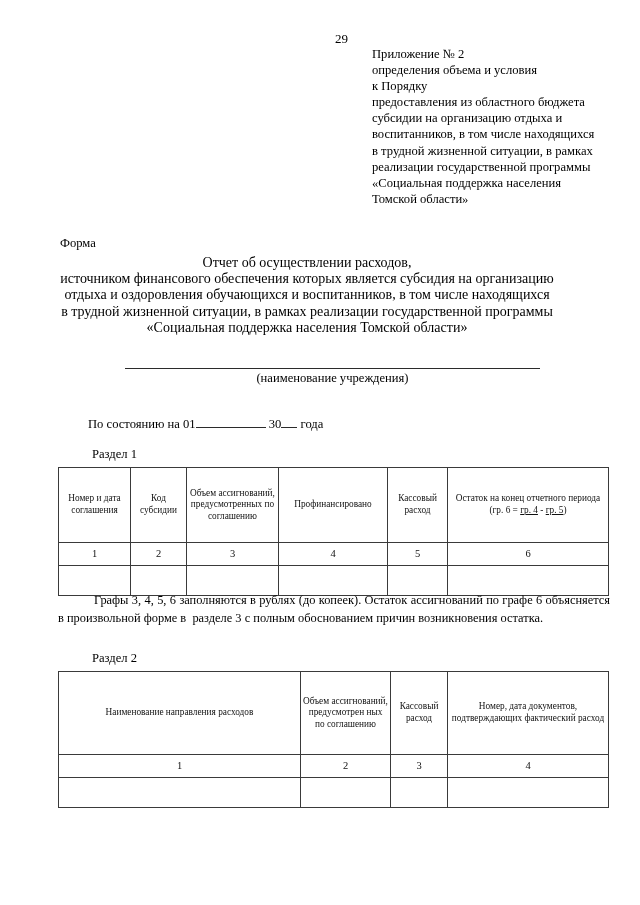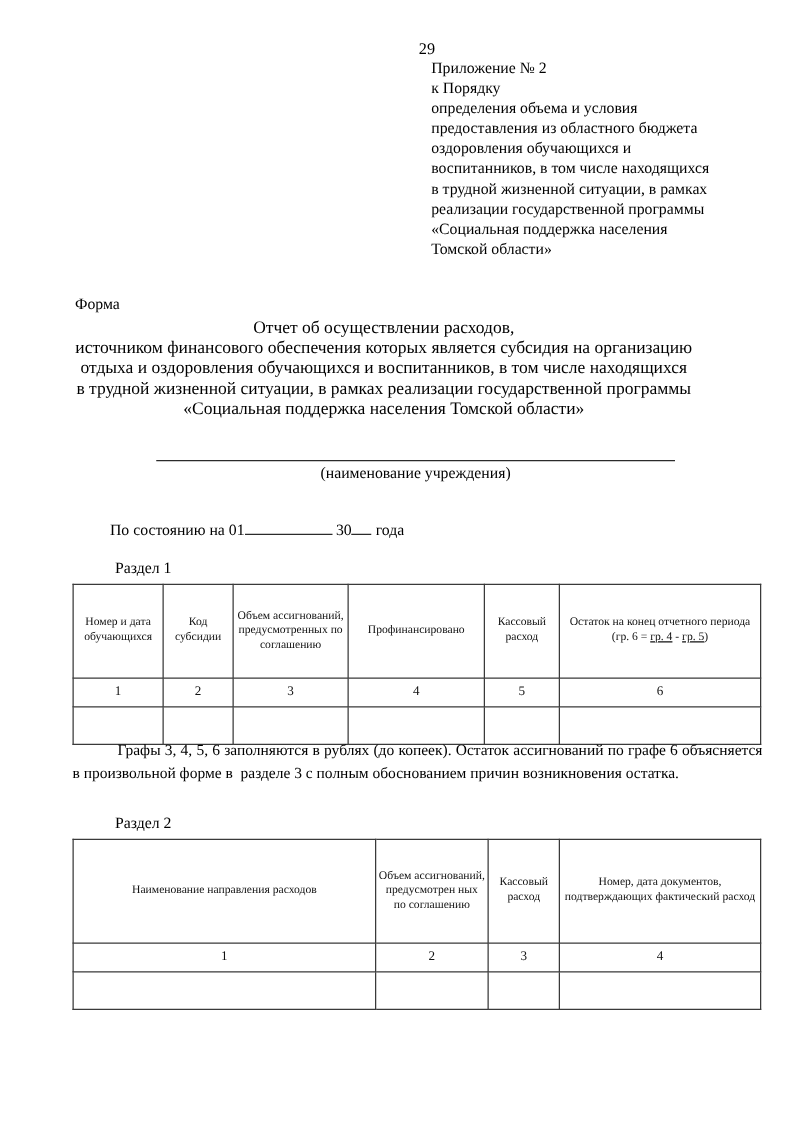--- a/index.html
+++ b/index.html
@@ -33,21 +33,21 @@
 
   
   .appendix-block {
     position: absolute;
     left: 345px;
     top: 46px;
     width: 280px;
     font-size: 12.6px;
     line-height: 16.1px;
   }
-  .appendix-block div { white-space: nowrap; }
+  .appendix-block div { white-space: nowrap; margin-left: 27px; }
 
   
   .forma-label {
     position: absolute;
     left: 60px;
     top: 226px;
     font-size: 12.6px;
     line-height: 15px;
     margin-top: 10px;
   }
@@ -159,24 +159,24 @@
 </style>
 </head>
 <body>
 
 <div id="page">
 
   <div class="page-number">29</div>
 
   <div class="appendix-block">
     <div>Приложение № 2</div>
+    <div>определения объема и условия</div>
     <div>к Порядку</div>
-    <div>определения объема и условия</div>
     <div>предоставления из областного бюджета</div>
-    <div>оздоровления обучающихся и</div>
+    <div>субсидии на организацию отдыха и</div>
     <div>воспитанников, в том числе находящихся</div>
     <div>в трудной жизненной ситуации, в рамках</div>
     <div>реализации государственной программы</div>
     <div>«Социальная поддержка населения</div>
     <div>Томской области»</div>
   </div>
 
   <div class="forma-label">Форма</div>
 
   <div class="doc-title">
@@ -198,21 +198,21 @@
     <colgroup>
       <col style="width:72px">
       <col style="width:56px">
       <col style="width:92px">
       <col style="width:109px">
       <col style="width:60px">
       <col style="width:161px">
     </colgroup>
     <tbody>
       <tr class="header-row">
-        <td>Номер и дата обучающихся</td>
+        <td>Номер и дата соглашения</td>
         <td>Код субсидии</td>
         <td>Объем ассигнований, предусмотренных по соглашению</td>
         <td>Профинансировано</td>
         <td>Кассовый расход</td>
         <td><span>Остаток на конец отчетного периода (гр. 6 = </span><span class="u">гр. 4</span><span> - </span><span class="u">гр. 5</span><span>)</span></td>
       </tr>
       <tr>
         <td class="numrow">1</td>
         <td class="numrow">2</td>
         <td class="numrow">3</td>

